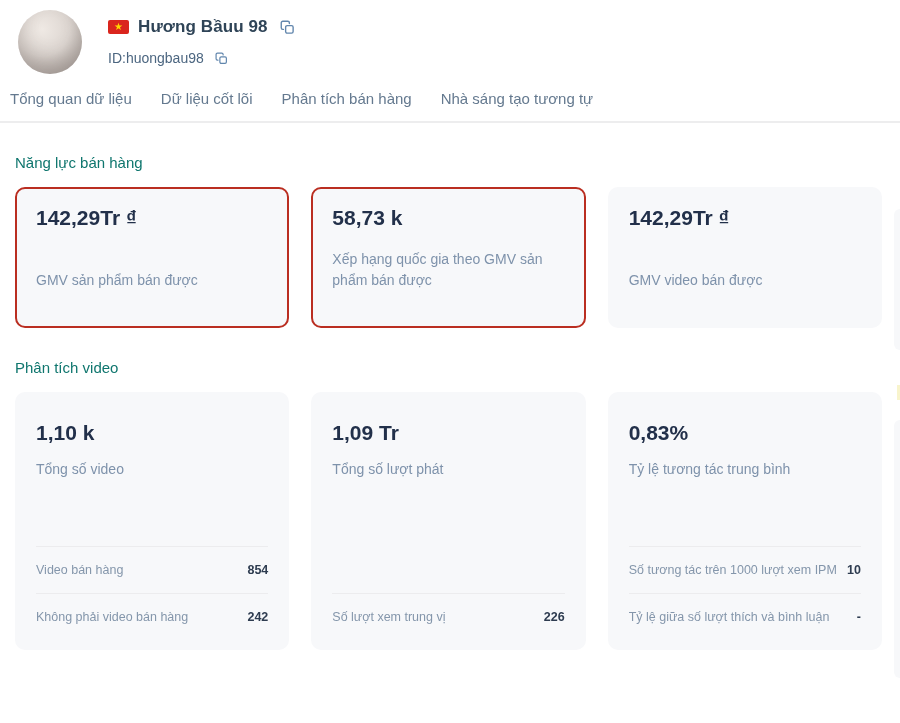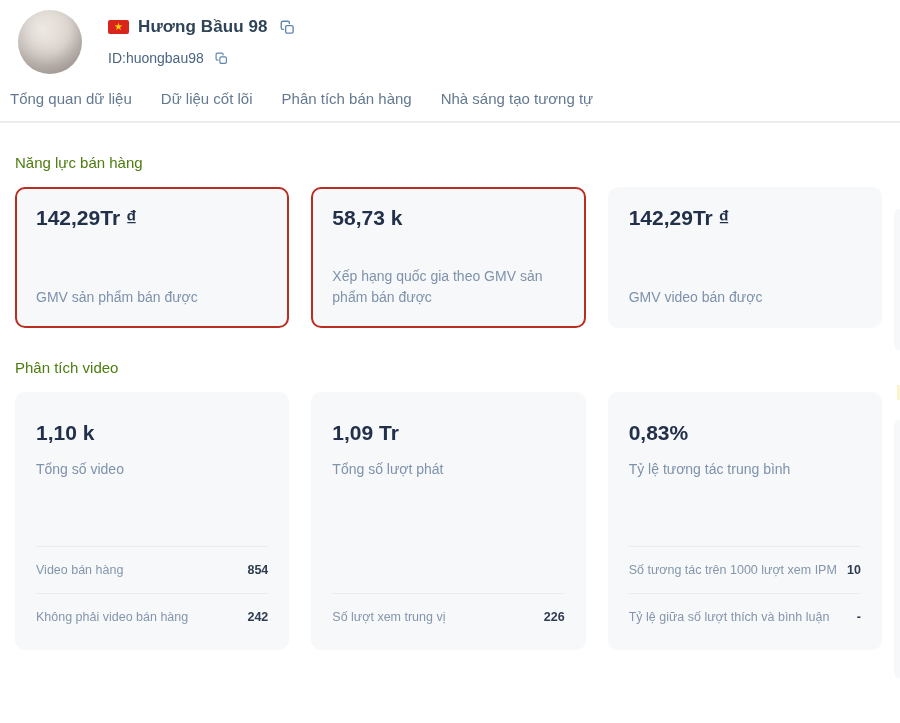--- a/index.html
+++ b/index.html
@@ -37,32 +37,32 @@
   .tabs {
     display: flex; gap: 29px;
     padding: 16px 0 14px 10px;
     border-bottom: 2px solid #ededee;
     font-size: 15px; color: #64798f;
   }
   .tab { cursor: pointer; white-space: nowrap; text-align: right; }
 
   
   .main { padding: 0 15px; }
-  .section-title { font-size: 15px; font-weight: normal; color: #4d7c0f; margin-top: 31px; }
+  .section-title { font-size: 15px; font-weight: normal; color: #0f766e; margin-top: 31px; }
   .cards-row {
     display: grid; grid-template-columns: repeat(3, 1fr); gap: 22px;
     margin-top: 16px; width: 867px;
   }
 
   
   .card {
     background: #f7f8fa; border-radius: 10px; border: 2px solid transparent;
   }
   .sales-card {
-    height: 141px; padding: 17px 19px 19px;
+    height: 141px; padding: 17px 19px 36px;
     display: flex; flex-direction: column; justify-content: space-between;
   }
   .card.highlight { border-color: #ba2e21; }
   .metric-value { font-size: 21px; font-weight: bold; color: #22304a; }
   .metric-label { font-size: 14px; color: #7e92ab; line-height: 1.45; }
 
   
   .video-card { height: 258px; padding: 0 19px; display: flex; flex-direction: column; }
   .video-top { padding-top: 27px; flex: 1 1 auto; }
   .video-top .metric-label { margin-top: 14px; }

